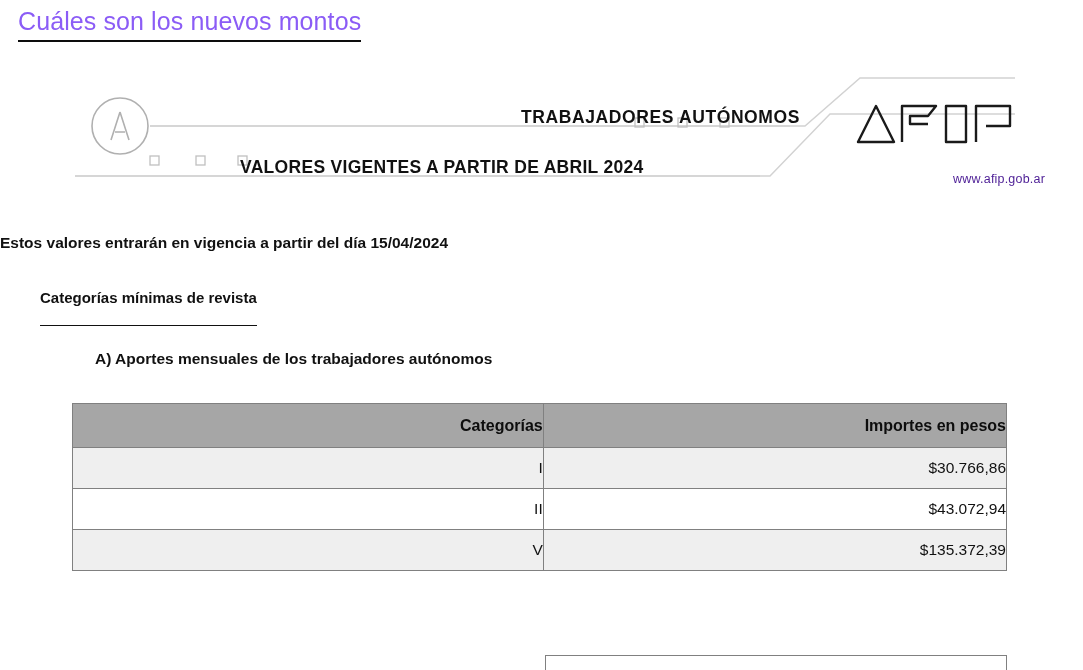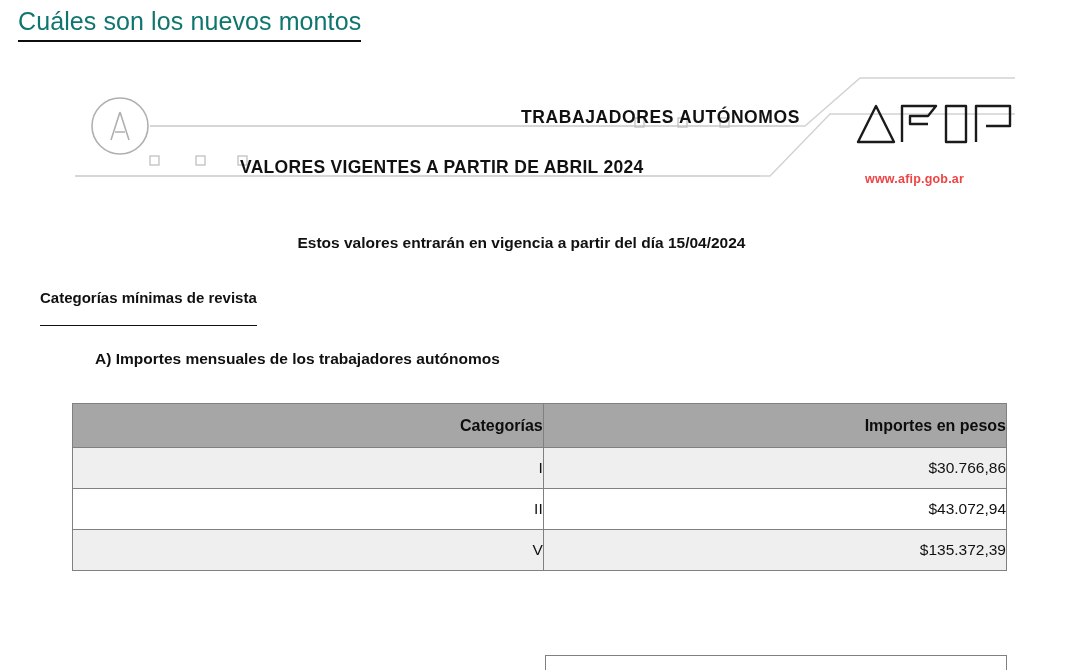--- a/index.html
+++ b/index.html
@@ -16,21 +16,21 @@
     position: relative;
   }
 
   
   .page-heading {
     position: absolute;
     left: 18px;
     top: 6px;
     font-size: 25px;
     font-weight: 400;
-    color: #0f766e;
+    color: #8b5cf6;
     letter-spacing: 0.1px;
     padding-bottom: 3px;
     border-bottom: 2px solid #0d0d0d;
     display: inline-block;
     line-height: 1.25;
   }
 
   
   .banner {
     position: absolute;
@@ -64,34 +64,32 @@
     font-size: 17.5px;
     font-weight: bold;
     letter-spacing: 0.3px;
     color: #111;
   }
   .afip-url {
     position: absolute;
     left: 795px;
     top: 104px;
     width: 180px;
-    text-align: left;
+    text-align: right;
     font-size: 12.5px;
-    color: #ef4444;
+    color: #4c1d95;
     letter-spacing: 0.2px;
-    font-weight: bold;
   }
 
   
   .vigencia {
     position: absolute;
     left: 0;
     top: 234px;
     width: 1083px;
-    text-align: center;
     font-size: 15.5px;
     font-weight: bold;
     color: #111;
     padding-right: 40px;
     box-sizing: border-box;
   }
   .section-title {
     position: absolute;
     left: 40px;
     top: 289px;
@@ -202,21 +200,21 @@
   </svg>
   <div class="banner-line1">TRABAJADORES AUTÓNOMOS</div>
   <div class="banner-line2">VALORES VIGENTES A PARTIR DE ABRIL 2024</div>
   <div class="afip-url">www.afip.gob.ar</div>
 </div>
 
 <div class="vigencia">Estos valores entrarán en vigencia a partir del día 15/04/2024</div>
 
 <div class="section-title">Categorías mínimas de revista</div>
 
-<div class="subsection-title">A) Importes mensuales de los trabajadores autónomos</div>
+<div class="subsection-title">A) Aportes mensuales de los trabajadores autónomos</div>
 
 <div class="table-wrap">
   <table class="values">
     <colgroup>
       <col class="col-left">
       <col class="col-right">
     </colgroup>
     <thead>
       <tr>
         <th>Categorías</th>

